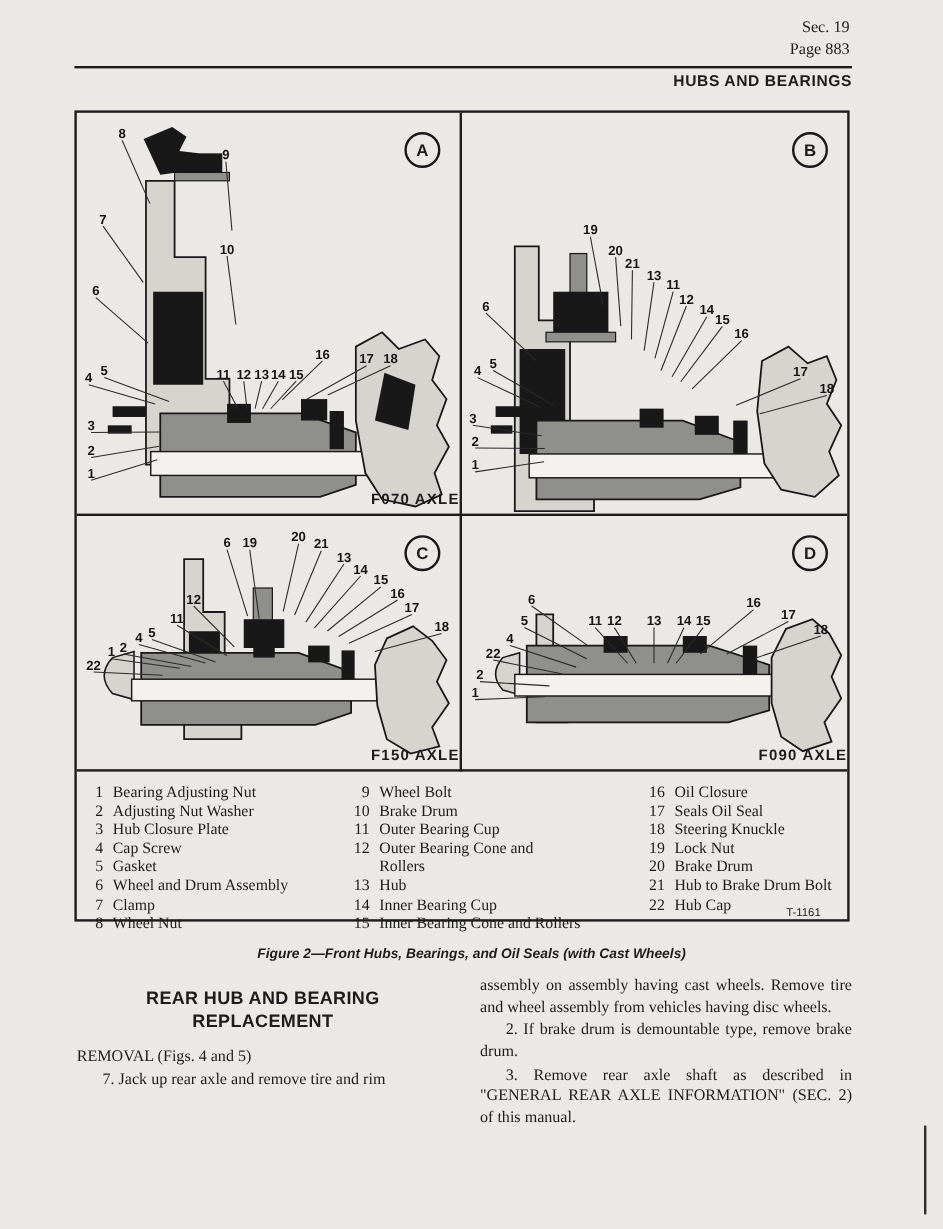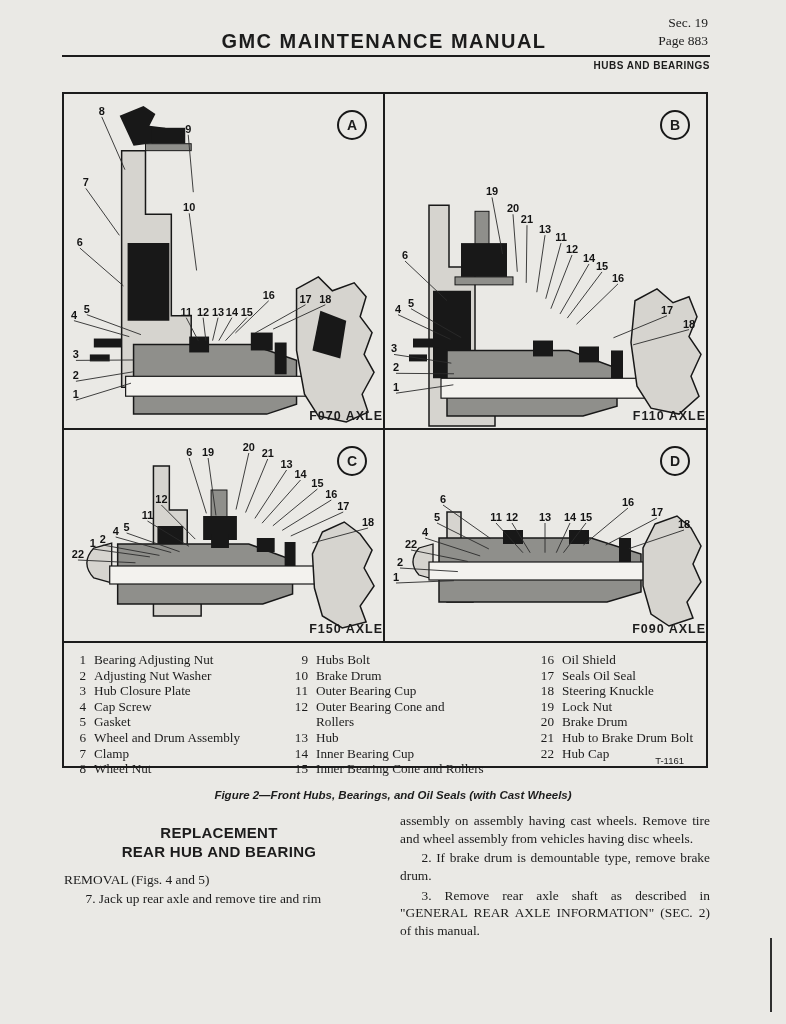--- a/index.html
+++ b/index.html
@@ -5,21 +5,21 @@
   html,body{margin:0;padding:0;background:#eae9e5;}
   .page{position:relative;width:786px;height:1024px;background:#eae9e5;color:#1c1c1c;
         font-family:"Liberation Serif",serif;overflow:hidden;}
 
   
   .h-title{position:absolute;top:30px;left:128px;width:512px;text-align:center;
            font-family:"Liberation Sans",sans-serif;font-weight:700;font-size:20px;letter-spacing:1.5px;}
   .h-right{position:absolute;top:14px;right:78px;text-align:right;font-size:13.5px;line-height:18px;}
   .rule{position:absolute;top:55px;left:62px;right:76px;height:2px;background:#1c1c1c;}
   .section-title{position:absolute;top:60px;right:76px;font-family:"Liberation Sans",sans-serif;
-                 font-weight:700;font-size:10px;letter-spacing:0.5px;}
+                 font-weight:700;font-size:13px;letter-spacing:0.5px;}
 
   
   .figure-box{position:absolute;top:92px;left:62px;width:646px;height:676px;border:2px solid #1c1c1c;
               box-sizing:border-box;display:grid;grid-template-columns:1fr 1fr;grid-template-rows:336px 213px 1fr;}
   .panel{position:relative;box-sizing:border-box;}
   .p-a{border-right:2px solid #1c1c1c;border-bottom:2px solid #1c1c1c;}
   .p-b{border-bottom:2px solid #1c1c1c;}
   .p-c{border-right:2px solid #1c1c1c;border-bottom:2px solid #1c1c1c;}
   .p-d{border-bottom:2px solid #1c1c1c;}
   .panel svg{display:block;width:100%;height:100%;}
@@ -50,21 +50,20 @@
   .bp.ind{text-indent:1.6em;}
   .heading{font:700 15px "Liberation Sans",sans-serif;text-align:center;line-height:1.25;
            margin:12px 0 9px;letter-spacing:0.3px;}
   .edge-mark{position:absolute;right:14px;top:938px;width:2px;height:74px;background:#2f2f2f;}
 </style>
 </head>
 <body>
 
 <div class="page">
 
-  <div class="h-title">GMC MAINTENANCE MANUAL</div>
   <div class="h-right">
     <div>Sec. 19</div>
     <div>Page 883</div>
   </div>
   <div class="rule"></div>
   <div class="section-title">HUBS AND BEARINGS</div>
 
   <div class="figure-box">
 
     <div class="panel p-a">
@@ -176,21 +175,20 @@
             <text x="11" y="299" class="callout">1</text>
             <line x1="282" y1="223" x2="228.43924641697546" y2="245.25411592534118" class="leader"></line>
             <text x="282" y="221" class="callout">17</text>
             <line x1="304" y1="237" x2="248.06737667458717" y2="252.34736615636328" class="leader"></line>
             <text x="304" y="235" class="callout">18</text>
           </g>
       </svg>
       <div class="badge">
           <span>B</span>
         </div>
-      <div class="axle">F110 AXLE</div>
     </div>
 
     <div class="panel p-c">
       <svg viewBox="0 0 321 211" preserveAspectRatio="none">
         <path d="M30,118 q-14,15 0,30 l18,5 v-40 z" fill="#d6d4cf" stroke="#181818" stroke-width="1.3"></path>
         <path d="M90,36 h16 v44 h18 v72 h14 v34 h-48 z" fill="#d6d4cf" stroke="#181818" stroke-width="1.5"></path>
         <path d="M94,96 h26 v56 h-26 z" fill="#181818"></path>
         <rect x="148" y="60" width="16" height="32" fill="#8f8f8b" stroke="#181818" stroke-width="1"></rect>
         <rect x="140" y="86" width="34" height="24" fill="#181818"></rect>
         <path d="M54,114 h132 l44,16 v34 l-30,10 h-146 z" fill="#8f8f8b" stroke="#181818" stroke-width="1.5"></path>
@@ -321,21 +319,21 @@
             <span class="ltxt">Clamp</span>
           </div>
           <div class="legend-item">
             <span class="lnum">8</span>
             <span class="ltxt">Wheel Nut</span>
           </div>
         </div>
       <div class="legend-col">
           <div class="legend-item">
             <span class="lnum">9</span>
-            <span class="ltxt">Hubs Bolt</span>
+            <span class="ltxt">Wheel Bolt</span>
           </div>
           <div class="legend-item">
             <span class="lnum">10</span>
             <span class="ltxt">Brake Drum</span>
           </div>
           <div class="legend-item">
             <span class="lnum">11</span>
             <span class="ltxt">Outer Bearing Cup</span>
           </div>
           <div class="legend-item">
@@ -352,21 +350,21 @@
             <span class="ltxt">Inner Bearing Cup</span>
           </div>
           <div class="legend-item">
             <span class="lnum">15</span>
             <span class="ltxt">Inner Bearing Cone and Rollers</span>
           </div>
         </div>
       <div class="legend-col">
           <div class="legend-item">
             <span class="lnum">16</span>
-            <span class="ltxt">Oil Shield</span>
+            <span class="ltxt">Oil Closure</span>
           </div>
           <div class="legend-item">
             <span class="lnum">17</span>
             <span class="ltxt">Seals Oil Seal</span>
           </div>
           <div class="legend-item">
             <span class="lnum">18</span>
             <span class="ltxt">Steering Knuckle</span>
           </div>
           <div class="legend-item">
@@ -389,22 +387,22 @@
       <div class="legend-ref">T-1161</div>
     </div>
 
   </div>
 
   <div class="caption">Figure 2—Front Hubs, Bearings, and Oil Seals (with Cast Wheels)</div>
 
   <div class="columns">
     <div class="col">
       <div class="heading">
+        <div>REAR HUB AND BEARING</div>
         <div>REPLACEMENT</div>
-        <div>REAR HUB AND BEARING</div>
       </div>
       <div>
           <p class="bp">REMOVAL (Figs. 4 and 5)</p>
           <p class="bp ind">7. Jack up rear axle and remove tire and rim</p>
         </div>
     </div>
     <div class="col">
       <div>
           <p class="bp">assembly on assembly having cast wheels. Remove tire and wheel assembly from vehicles having disc wheels.</p>
           <p class="bp ind">2. If brake drum is demountable type, remove brake drum.</p>

